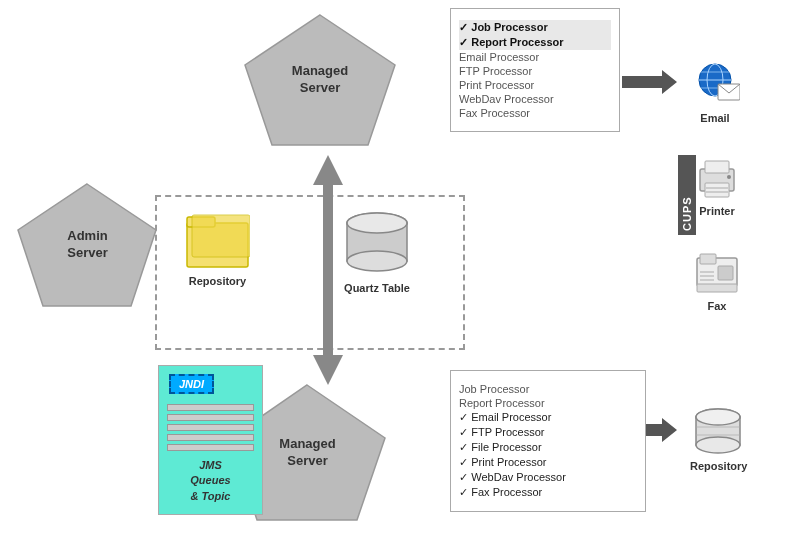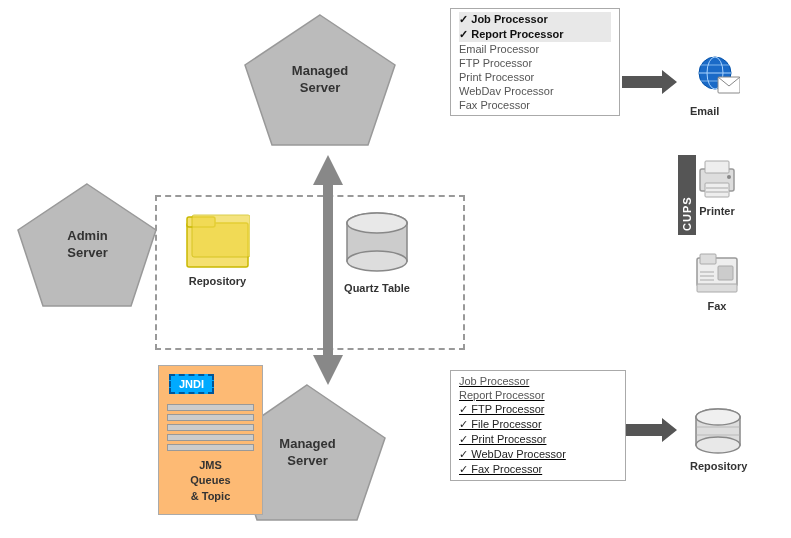--- a/index.html
+++ b/index.html
@@ -35,21 +35,21 @@
       font-size: 13px;
       color: #333;
       line-height: 1.3;
     }
 
     
     .proc-box {
       position: absolute;
       background: #fff;
       border: 1px solid #aaa;
-      padding: 3px 8px;
+      padding: 11px 8px;
       font-size: 11px;
       min-width: 155px;
     }
     .proc-box .proc-item {
       padding: 1px 0;
       color: #555;
     }
     .proc-box .proc-item.bold-checked {
       font-weight: bold;
       color: #111;
@@ -70,21 +70,22 @@
       text-orientation: mixed;
       transform: rotate(180deg);
       padding: 4px 3px;
       letter-spacing: 1px;
     }
 
     
     .jms-box {
       position: absolute;
       border: 1px solid #aaa;
-      background: #fdba74;
+      background: #5eead4;
+      font-style: italic;
     }
   </style>
 </head>
 <body>
 
 <div class="diagram">
 
   <div class="pentagon" style="left:240px; top:10px; width:160px; height:140px;">
     <svg width="160" height="140" viewBox="0 0 160 140">
       <polygon points="80,5 155,55 128,135 32,135 5,55" fill="#bbb" stroke="#999" stroke-width="1.5"></polygon>
@@ -152,23 +153,24 @@
       <polygon points="20,0 5,30 15,30 15,200 5,200 20,230 35,200 25,200 25,30 35,30" fill="#888"></polygon>
     </svg>
   </div>
 
   <div style="position:absolute; left:622px; top:418px;">
     <svg width="55" height="24" viewBox="0 0 55 24">
       <polygon points="0,6 40,6 40,0 55,12 40,24 40,18 0,18" fill="#555"></polygon>
     </svg>
   </div>
 
-  <div class="proc-box" style="left:450px; top:370px; width:176px;text-decoration:underline;">
+  <div class="proc-box" style="left:450px; top:370px; width:196px;">
     <div class="proc-item">Job Processor</div>
     <div class="proc-item">Report Processor</div>
+    <div class="proc-item check-blue">✓ Email Processor</div>
     <div class="proc-item check-blue">✓ FTP Processor</div>
     <div class="proc-item check-blue">✓ File Processor</div>
     <div class="proc-item check-blue">✓ Print Processor</div>
     <div class="proc-item check-blue">✓ WebDav Processor</div>
     <div class="proc-item check-blue">✓ Fax Processor</div>
   </div>
 
   <div class="jms-box" style="left:158px; top:365px; width:105px; height:150px;">
 
     <div style="position:absolute; top:8px; left:10px; background:#00aaff; color:#fff; font-size:11px; font-weight:bold; padding:2px 8px; border:2px dashed #005599; z-index:3;">JNDI</div>
@@ -176,21 +178,21 @@
     <div style="position:absolute; top:38px; left:8px; right:8px;">
       <div style="height:7px; background:#ccc; margin-bottom:3px; border:1px solid #999;"></div>
       <div style="height:7px; background:#ccc; margin-bottom:3px; border:1px solid #999;"></div>
       <div style="height:7px; background:#ccc; margin-bottom:3px; border:1px solid #999;"></div>
       <div style="height:7px; background:#ccc; margin-bottom:3px; border:1px solid #999;"></div>
       <div style="height:7px; background:#ccc; margin-bottom:3px; border:1px solid #999;"></div>
     </div>
     <div style="position:absolute; bottom:10px; left:0; right:0; text-align:center; font-size:11px; font-weight:bold; color:#333; line-height:1.4;">JMS<br>Queues<br>&amp; Topic</div>
   </div>
 
-  <div style="position:absolute; left:690px; top:55px; ">
+  <div style="position:absolute; left:690px; top:62px; text-align:center;">
     <svg width="50" height="45" viewBox="0 0 50 45">
 
       <circle cx="25" cy="18" r="16" fill="#1a6ac7" stroke="#0050aa" stroke-width="1"></circle>
       <ellipse cx="25" cy="18" rx="8" ry="16" fill="none" stroke="#aad4ff" stroke-width="1"></ellipse>
       <line x1="9" y1="18" x2="41" y2="18" stroke="#aad4ff" stroke-width="1"></line>
       <line x1="11" y1="10" x2="39" y2="10" stroke="#aad4ff" stroke-width="0.7"></line>
       <line x1="11" y1="26" x2="39" y2="26" stroke="#aad4ff" stroke-width="0.7"></line>
 
       <rect x="28" y="22" width="22" height="16" rx="1" fill="#fff" stroke="#888" stroke-width="1"></rect>
       <polyline points="28,22 39,31 50,22" fill="none" stroke="#888" stroke-width="1"></polyline>

